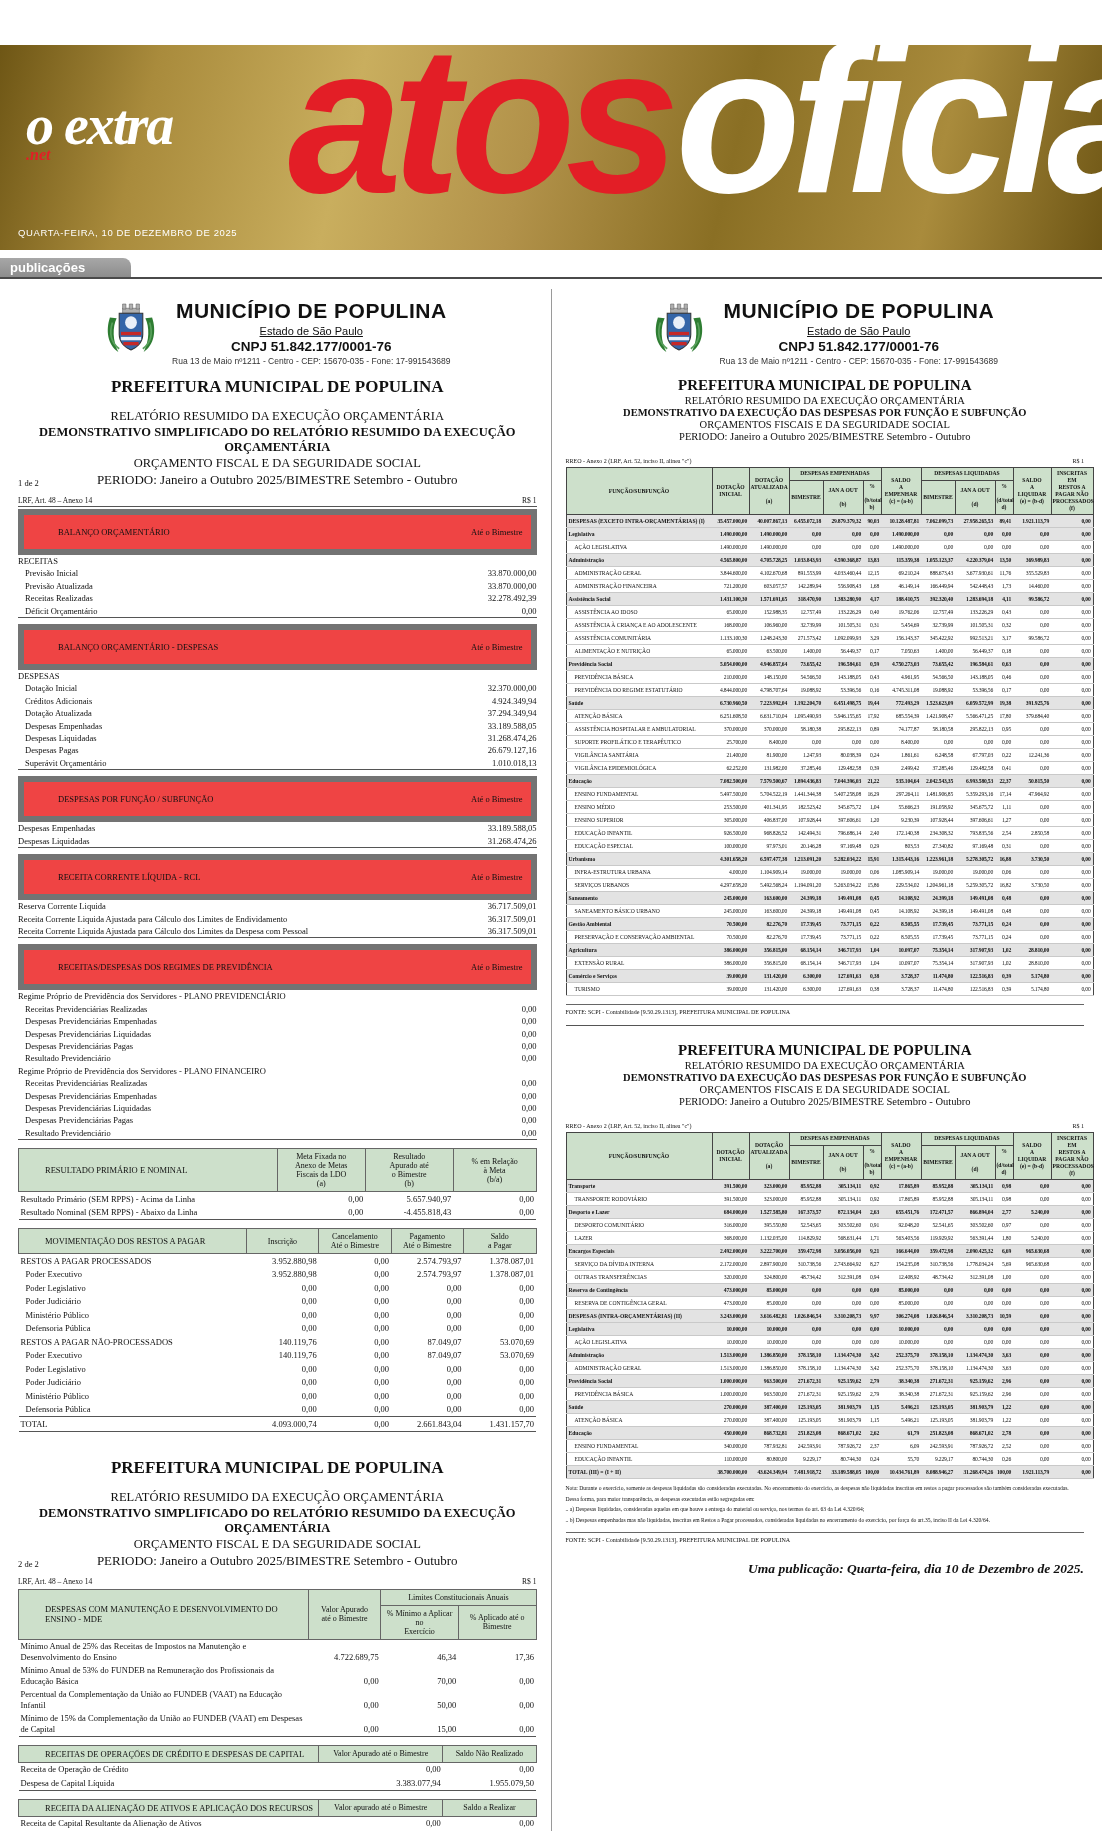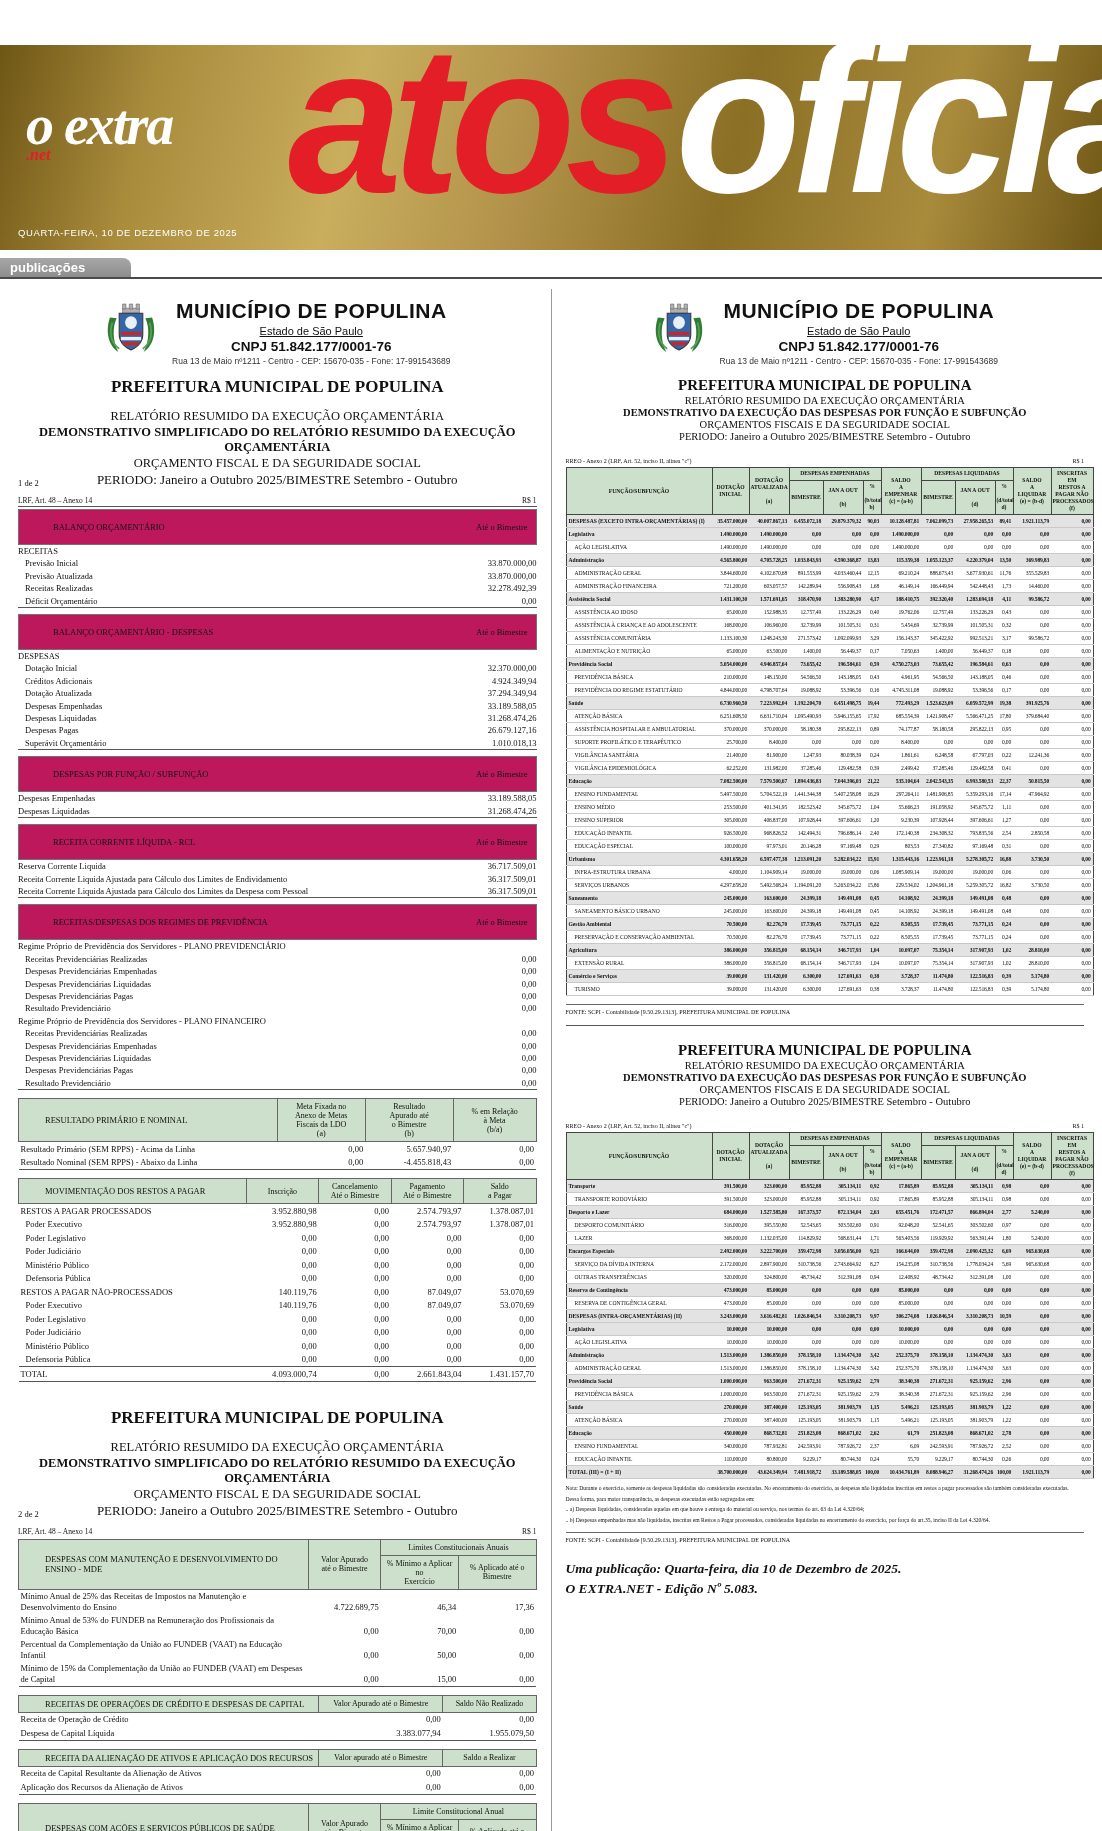--- a/index.html
+++ b/index.html
@@ -37,21 +37,21 @@
   .org-sm{font-size:15px;margin:4px 0 1px 0;}
   .rline{text-align:center;font-size:12.5px;margin:1px 0;}
   .rline.b{font-weight:bold;}
   .rline.sm{font-size:10.5px;}
   .period-row{position:relative;text-align:center;font-size:13px;margin:1px 0 6px 0;}
   .page-num{position:absolute;left:0;bottom:0;font-size:8.5px;}
   .cap-row{display:flex;justify-content:space-between;font-size:7.5px;border-bottom:1px solid #555;padding:2px 0 1px 0;margin-top:4px;}
   .cap-row.tiny{font-size:6px;border-bottom:none;margin:10px 0 0 0;}
 
   
-  .band{display:flex;justify-content:space-between;align-items:center;background:#be185d;border:1px solid #737373;min-height:30px;padding:2px 8px 2px 34px;font-size:8.5px;margin-top:2px;}
+  .band{display:flex;justify-content:space-between;align-items:center;background:#ef4444;border:6px solid #737373;min-height:30px;padding:2px 8px 2px 34px;font-size:8.5px;margin-top:2px;}
   table{border-collapse:collapse;width:100%;table-layout:fixed;}
   .kv{font-size:8.5px;border-bottom:1px solid #555;}
   .kv td{padding:1px 0;line-height:10.4px;vertical-align:bottom;}
   .kv td.num{text-align:right;}
   .kv tr.s td.lbl{padding-left:7px;}
   .sec{margin-bottom:6px;}
 
   
   .ht{font-size:8.5px;border-bottom:1px solid #555;margin-top:8px;}
   .ht th{background:#cde0cb;border:1px solid #666;font-weight:normal;font-size:8px;padding:3px 4px;white-space:pre-line;vertical-align:middle;}
@@ -69,21 +69,21 @@
   .big td.num{text-align:right;letter-spacing:-.2px;}
   .big tr.f td,.big tr.t td{background:#e3e3e3;font-weight:bold;}
   .big tr.s td.lbl{padding-left:8px;}
   .big td.lbl{text-transform:none;}
 
   .fonte{font-size:6px;border-top:1px solid #666;padding:4px 0 2px 0;margin-top:8px;}
   .hr-strong{border:none;border-top:1px solid #555;margin:8px 0 2px 0;}
   .notes{font-size:5.6px;line-height:8.5px;margin-top:5px;}
   .notes div{margin-top:2px;}
 
-  .pub-footer{text-align:left;font-weight:bold;font-style:italic;font-size:13.5px;margin:14px 0 10px 0;line-height:1.5;}
+  .pub-footer{text-align:right;font-weight:bold;font-style:italic;font-size:13.5px;margin:14px 0 10px 0;line-height:1.5;}
 </style>
 </head>
 <body>
 
 <div class="page">
 
   <div class="banner">
     <div class="brand"><span>o extra</span><span class="net">.net</span></div>
     <div class="banner-title"><span class="t-red">atos</span><span class="t-white">oficiais</span></div>
     <div class="banner-date">QUARTA-FEIRA, 10 DE DEZEMBRO DE 2025</div>
@@ -1640,18 +1640,17 @@
         <div>Nota: Durante o exercício, somente as despesas liquidadas são consideradas executadas. No encerramento do exercício, as despesas não liquidadas inscritas em restos a pagar processados são também consideradas executadas.</div>
         <div>Dessa forma, para maior transparência, as despesas executadas estão segregadas em:</div>
         <div>.. a) Despesas liquidadas, consideradas aquelas em que houve a entrega do material ou serviço, nos termos do art. 63 da Lei 4.320/64;</div>
         <div>.. b) Despesas empenhadas mas não liquidadas, inscritas em Restos a Pagar processados, consideradas liquidadas no encerramento do exercício, por força do art.35, inciso II da Lei 4.320/64.</div>
       </div>
 
       <div class="fonte">FONTE: SCPI - Contabilidade [9.50.29.1313], PREFEITURA MUNICIPAL DE POPULINA</div>
 
       <div class="pub-footer">
         <div>Uma publicação: Quarta-feira, dia 10 de Dezembro de 2025.</div>
-        <div>O EXTRA.NET - Edição Nº 5.083.</div>
       </div>
     </div>
   </div>
 
 </div>
 
 </body></html>

